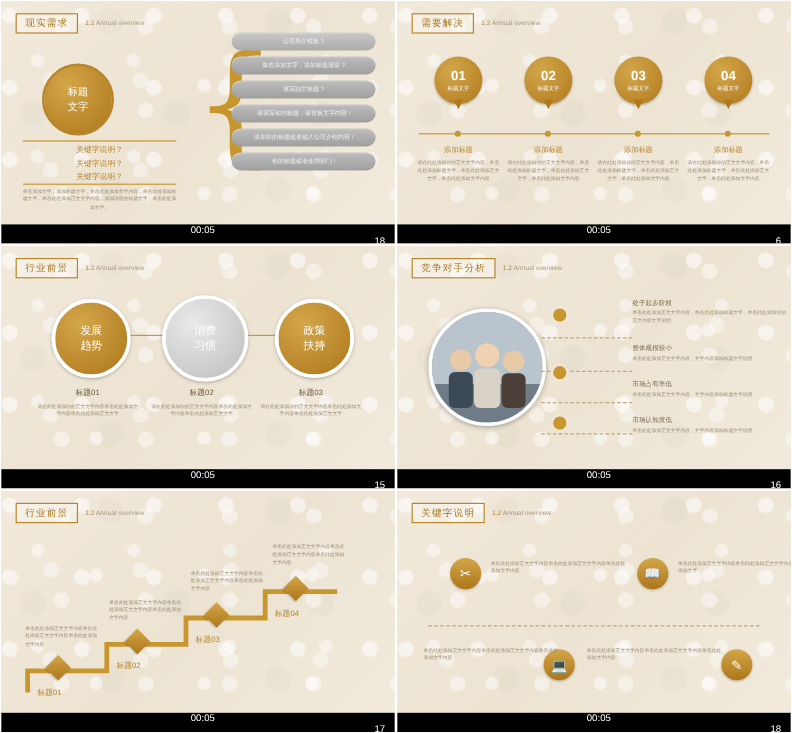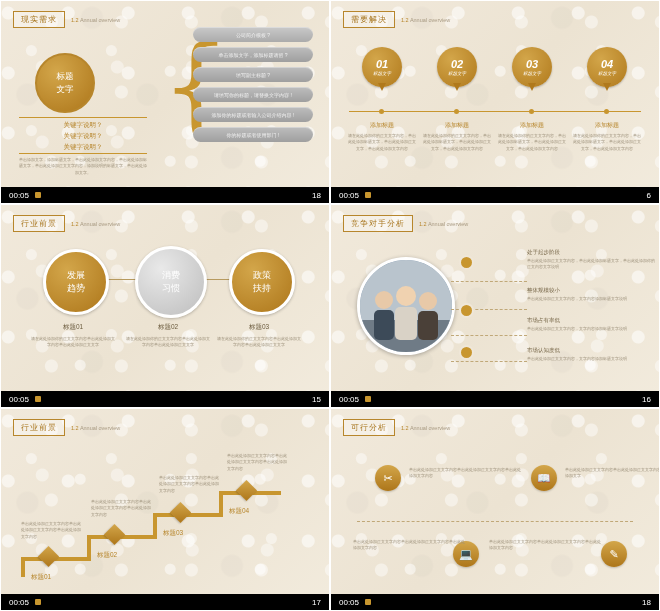--- a/index.html
+++ b/index.html
@@ -16,38 +16,38 @@
       radial-gradient(circle at 65% 12%, rgba(0,0,0,.02) 0 10px, transparent 12px),
       linear-gradient(135deg,#f1e9db 0%,#ece3d2 50%,#f2ebdd 100%);
     background-size:60px 60px,80px 80px,70px 70px,90px 90px,75px 75px,120px 120px,140px 140px,100% 100%;}
   .content{position:absolute;inset:0;}
   
   .hdr{position:absolute;left:12px;top:10px;display:flex;align-items:center;gap:6px;}
   .hdr .box{border:1px solid #b7862c;color:#a8761f;font-size:8px;padding:2px 7px;background:rgba(255,255,255,.35);letter-spacing:1px;}
   .hdr .sub{color:#a89a82;font-size:5.5px;}
   .hdr .sub b{color:#b7862c;font-weight:normal;}
   
-  .ftr{position:absolute;left:0;right:0;bottom:0;height:16px;background:#000;color:#fff;font-size:8px;display:flex;align-items:center;}
+  .ftr{position:absolute;left:0;right:0;bottom:0;height:16px;background:#000;color:#fff;font-size:8px;display:flex;align-items:center;flex-direction:column;}
   .ftr .t{margin-left:8px;}
   .ftr .p{margin-left:auto;margin-right:8px;}
   .ftr .dot{width:6px;height:6px;background:#c8962f;margin-left:6px;border-radius:1px;}
   .tiny2{font-size:4px;line-height:1.6;color:#9a8e78;}
   .circ{border-radius:50%;display:flex;align-items:center;justify-content:center;text-align:center;}
   .gcirc{background:radial-gradient(circle at 35% 30%,#d3a64a,#b0791c);color:#fff;box-shadow:0 1px 2px rgba(0,0,0,.25);}
   
   .s13 .bigc{position:absolute;left:34px;top:52px;width:56px;height:56px;border:2px solid #b7862c;background:radial-gradient(circle at 35% 30%,#d3a64a,#ad761a);color:#fff;font-size:8.5px;line-height:1.5;}
   .s13 .brace{position:absolute;left:160px;top:30px;width:18px;height:130px;color:#c8962f;font-size:110px;line-height:110px;font-family:"DejaVu Serif",serif;}
   .s13 .bars{position:absolute;left:192px;top:26px;width:120px;}
   .s13 .bar{height:15px;margin-bottom:5px;border-radius:8px;background:linear-gradient(180deg,#bdbdbd,#9f9f9f);color:#f0f0f0;font-size:5px;display:flex;align-items:center;justify-content:center;box-shadow:inset 0 1px 0 rgba(255,255,255,.35);}
   .s13 .bar:first-child{background:linear-gradient(180deg,#c9c9c9,#ababab);}
   .s13 .kw{position:absolute;left:22px;top:118px;width:120px;text-align:center;}
   .s13 .kw div{color:#b7862c;font-size:6.5px;margin:2px 0;}
   .s13 .hr{position:absolute;left:18px;width:128px;height:1px;background:#c8962f;}
   
-  .s14 .pin{position:absolute;width:40px;height:40px;font-style:italic;}
+  .s14 .pin{position:absolute;width:40px;height:40px;}
   .s14 .pin .c{width:40px;height:40px;border-radius:50% 50% 50% 50%;}
   .s14 .pin .num{font-size:11px;font-weight:bold;line-height:1.1;}
   .s14 .pin .lbl{font-size:4.5px;}
   .s14 .tail{position:absolute;left:50%;margin-left:-4px;top:36px;width:0;height:0;border-left:4px solid transparent;border-right:4px solid transparent;border-top:8px solid #b0791c;}
   .s14 .axis{position:absolute;left:18px;right:18px;top:110px;height:1px;background:#c8962f;}
   .s14 .tick{position:absolute;width:5px;height:5px;border-radius:50%;background:#c8962f;top:108px;}
   .s14 .col{position:absolute;top:120px;width:70px;text-align:center;}
   .s14 .col .h{color:#b7862c;font-size:6px;margin-bottom:3px;}
   
   .s15 .c{position:absolute;top:44px;width:60px;height:60px;border:3px solid #fff;box-shadow:0 1px 3px rgba(0,0,0,.25);}
@@ -320,21 +320,21 @@
       <span class="t">00:05</span>
       <span class="dot"></span>
       <span class="p">17</span>
     </div>
   </div>
 
   <div class="slide s18">
     <div class="paper"></div>
     <div class="content">
       <div class="hdr">
-        <div class="box">可行分析</div>
+        <div class="box">关键字说明</div>
         <div class="sub"><b>1.2</b> <span>Annual overview</span></div>
       </div>
 
       <div class="line"></div>
 
       <div class="ic" style="left:44px;top:56px">✂</div>
       <div class="ic" style="left:200px;top:56px">📖</div>
       <div class="ic" style="left:122px;top:132px">💻</div>
       <div class="ic" style="left:270px;top:132px">✎</div>
 

